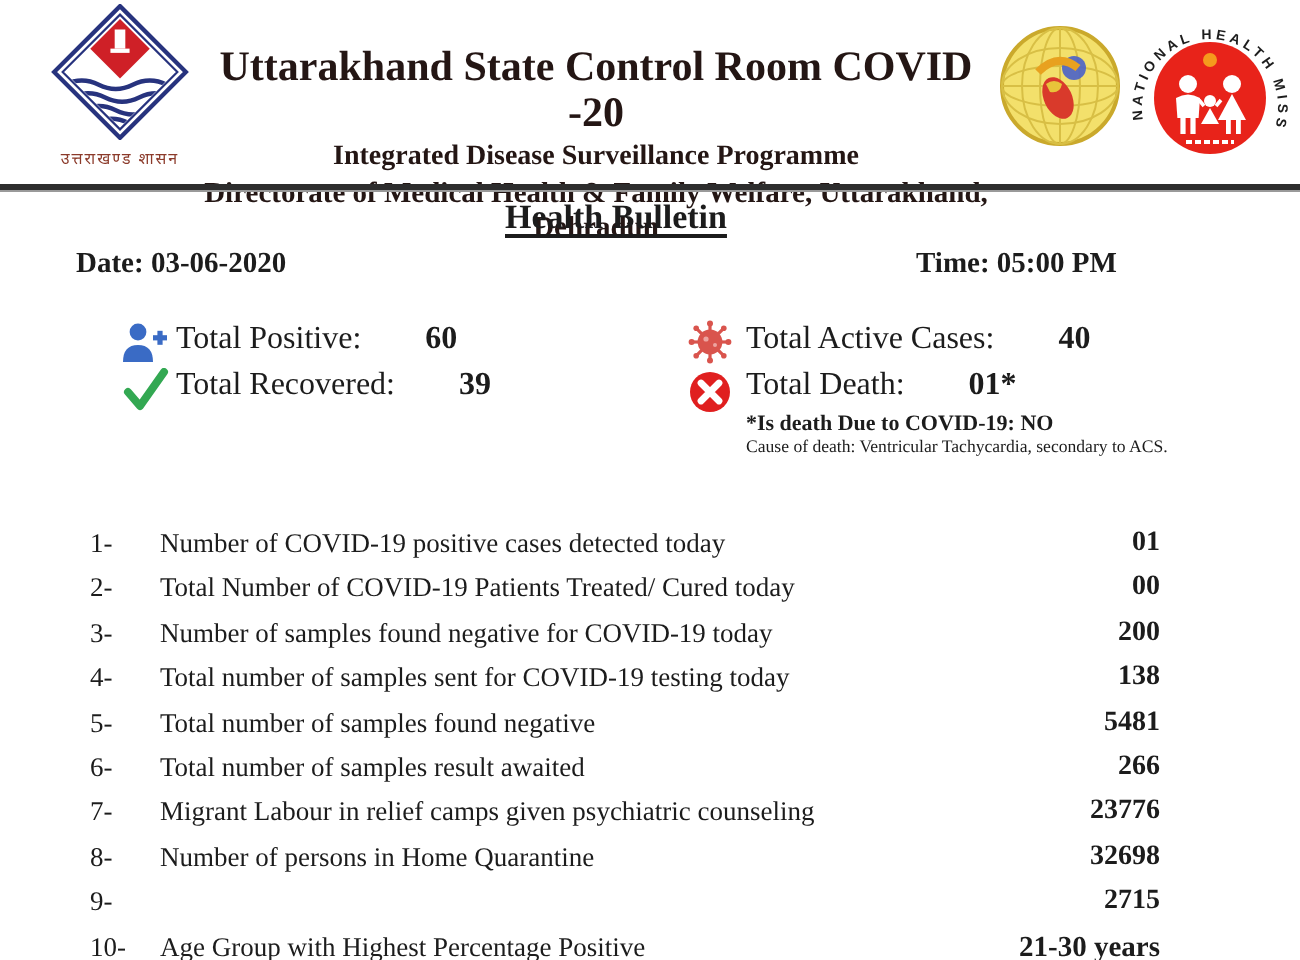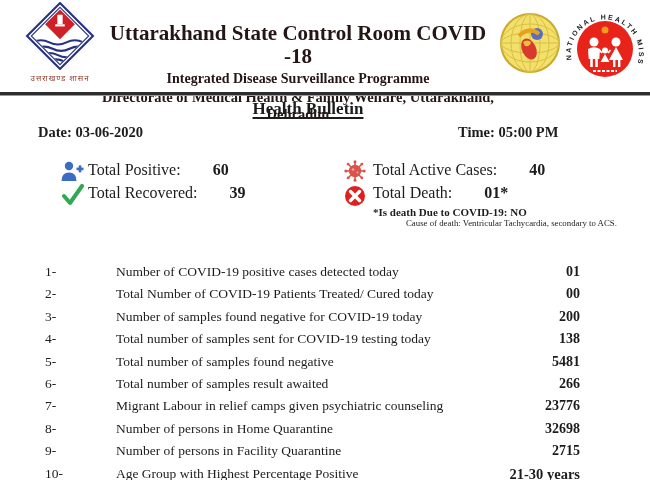--- a/index.html
+++ b/index.html
@@ -29,27 +29,27 @@
   .stat-value{font-weight:bold;margin-left:28px;}
   #stat-positive{left:88px;top:161px;}
   #stat-recovered{left:88px;top:184px;}
   #stat-active{left:373px;top:161px;}
   #stat-death{left:373px;top:184px;}
   #icon-person{left:60px;top:160px;}
   #icon-check{left:61px;top:184px;}
   #icon-virus{left:344px;top:160px;}
   #icon-xcircle{left:344px;top:185px;}
   #death-note1{left:373px;top:206px;font-size:11px;font-weight:bold;}
-  #death-note2{left:373px;top:218px;width:225px;font-size:8.8px;line-height:1.25;margin-left:33px;}
+  #death-note2{left:373px;top:218px;width:225px;font-size:8.8px;line-height:1.25;}
 
   
   #list{left:0;top:264px;width:650px;}
   .row{position:absolute;left:0;width:650px;height:22px;font-size:13.5px;}
   .row-num{position:absolute;left:45px;width:30px;}
-  .row-label{position:absolute;left:80px;width:440px;white-space:nowrap;margin-left:36px;}
+  .row-label{position:absolute;left:80px;width:440px;white-space:nowrap;}
   .row-value{position:absolute;left:400px;width:180px;text-align:right;font-weight:bold;font-size:14px;}
   .r0{top:0px}.r1{top:22.4px}.r2{top:44.8px}.r3{top:67.2px}.r4{top:89.6px}
   .r5{top:112px}.r6{top:134.4px}.r7{top:156.8px}.r8{top:179.2px}.r9{top:201.6px}
   .r9 .row-value{font-size:14.5px;}
 </style>
 </head>
 <body>
 
 <div id="page">
 
@@ -69,21 +69,21 @@
         <path d="M6,38 Q14,34 22,38 T38,38 T54,38"></path>
         <path d="M9,44 Q17,40 25,44 T41,44 T57,44"></path>
         <path d="M14,50 Q22,46 30,50 T46,50"></path>
         <path d="M20,56 Q28,52 36,56 T50,56"></path>
       </g>
     </svg>
     <div id="left-logo-caption">उत्तराखण्ड शासन</div>
   </div>
 
   <div id="title-block" class="abs">
-    <div id="main-title">Uttarakhand State Control Room COVID -18</div>
+    <div id="main-title">Uttarakhand State Control Room COVID -20</div>
     <div id="subtitle1">Integrated Disease Surveillance Programme</div>
     <div id="subtitle2">Directorate of Medical Health &amp; Family Welfare, Uttarakhand, Dehradun</div>
   </div>
 
   <div id="idsp-logo" class="abs">
     <svg width="62" height="62" viewBox="0 0 62 62">
       <circle cx="31" cy="31" r="29" fill="#f3e06b" stroke="#caa92c" stroke-width="2"></circle>
       <g stroke="#d8bf45" stroke-width="1" fill="none">
         <ellipse cx="31" cy="31" rx="29" ry="10"></ellipse>
         <ellipse cx="31" cy="31" rx="29" ry="19"></ellipse>
@@ -230,21 +230,20 @@
       <span class="row-label">Migrant Labour in relief camps given psychiatric counseling</span>
       <span class="row-value">23776</span>
     </div>
     <div class="row r7">
       <span class="row-num">8-</span>
       <span class="row-label">Number of persons in Home Quarantine</span>
       <span class="row-value">32698</span>
     </div>
     <div class="row r8">
       <span class="row-num">9-</span>
-      <span class="row-label">Number of persons in Facility Quarantine</span>
       <span class="row-value">2715</span>
     </div>
     <div class="row r9">
       <span class="row-num">10-</span>
       <span class="row-label">Age Group with Highest Percentage Positive</span>
       <span class="row-value">21-30 years</span>
     </div>
   </div>
 
 </div>

